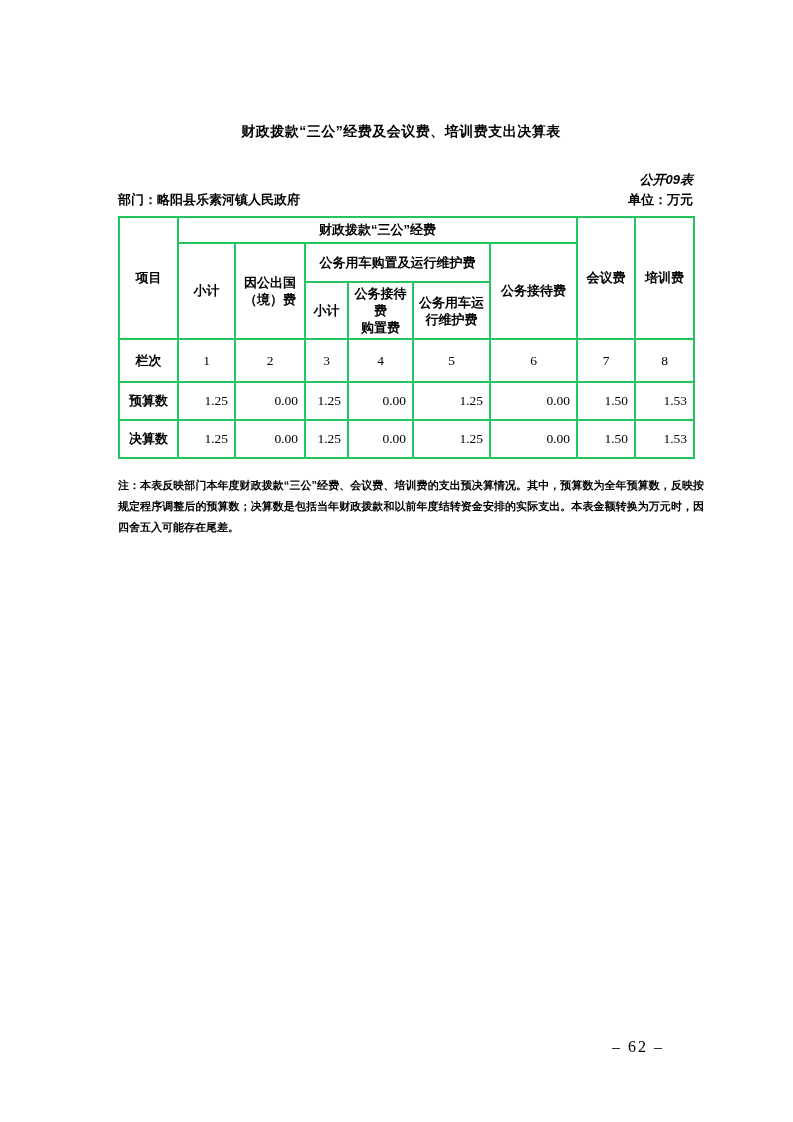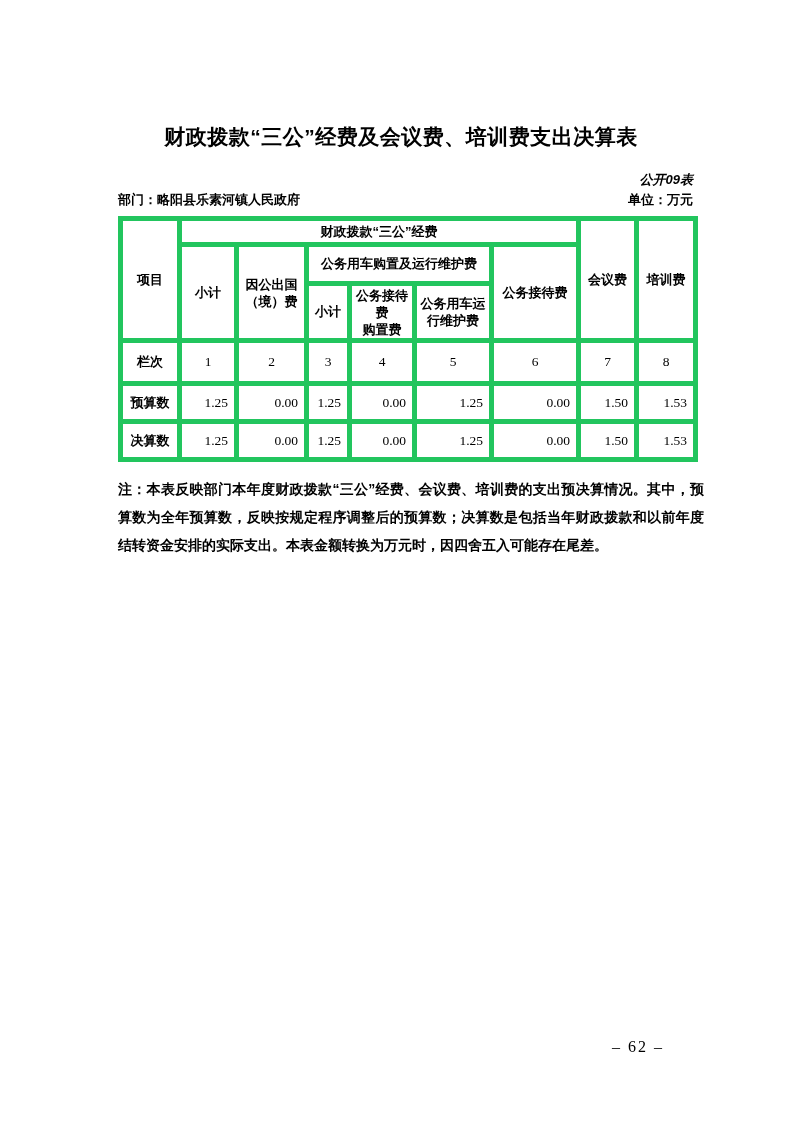--- a/index.html
+++ b/index.html
@@ -13,21 +13,21 @@
     font-family: "Liberation Sans", sans-serif;
     color: #000;
     overflow: hidden;
   }
   .doc-title {
     position: absolute;
     top: 123px;
     left: 109px;
     width: 584px;
     text-align: center;
-    font-size: 21px;
+    font-size: 14px;
     font-weight: bold;
     letter-spacing: 0.5px;
   }
   .table-code {
     position: absolute;
     top: 171px;
     left: 118px;
     width: 575px;
     text-align: right;
     font-size: 13px;
@@ -47,21 +47,21 @@
   table.fiscal {
     position: absolute;
     top: 216px;
     left: 118px;
     width: 575px;
     border-collapse: collapse;
     table-layout: fixed;
     border: 2px solid #000;
   }
   table.fiscal td {
-    border: 5px solid #22c55e;
+    border: 2px solid #22c55e;
     text-align: center;
     vertical-align: middle;
     font-size: 13px;
     font-weight: bold;
     padding: 0 2px;
     overflow: hidden;
   }
   table.fiscal td.wrap2 { white-space: pre-line; line-height: 17px; }
   table.fiscal td.num {
     font-family: "Liberation Serif", serif;
@@ -78,23 +78,23 @@
   tr.h1 { height: 26px; }
   tr.h2 { height: 39px; }
   tr.h3 { height: 57px; }
   tr.r-idx { height: 43px; }
   tr.r-data { height: 38px; }
   .note {
     position: absolute;
     top: 475px;
     left: 118px;
     width: 586px;
-    font-size: 14px;
+    font-size: 11px;
     font-weight: bold;
-    line-height: 28px;
+    line-height: 21px;
     text-align: justify;
   }
   .page-number {
     position: absolute;
     top: 1038px;
     left: 612px;
     font-family: "Liberation Serif", serif;
     font-size: 16px;
     letter-spacing: 2px;
   }

